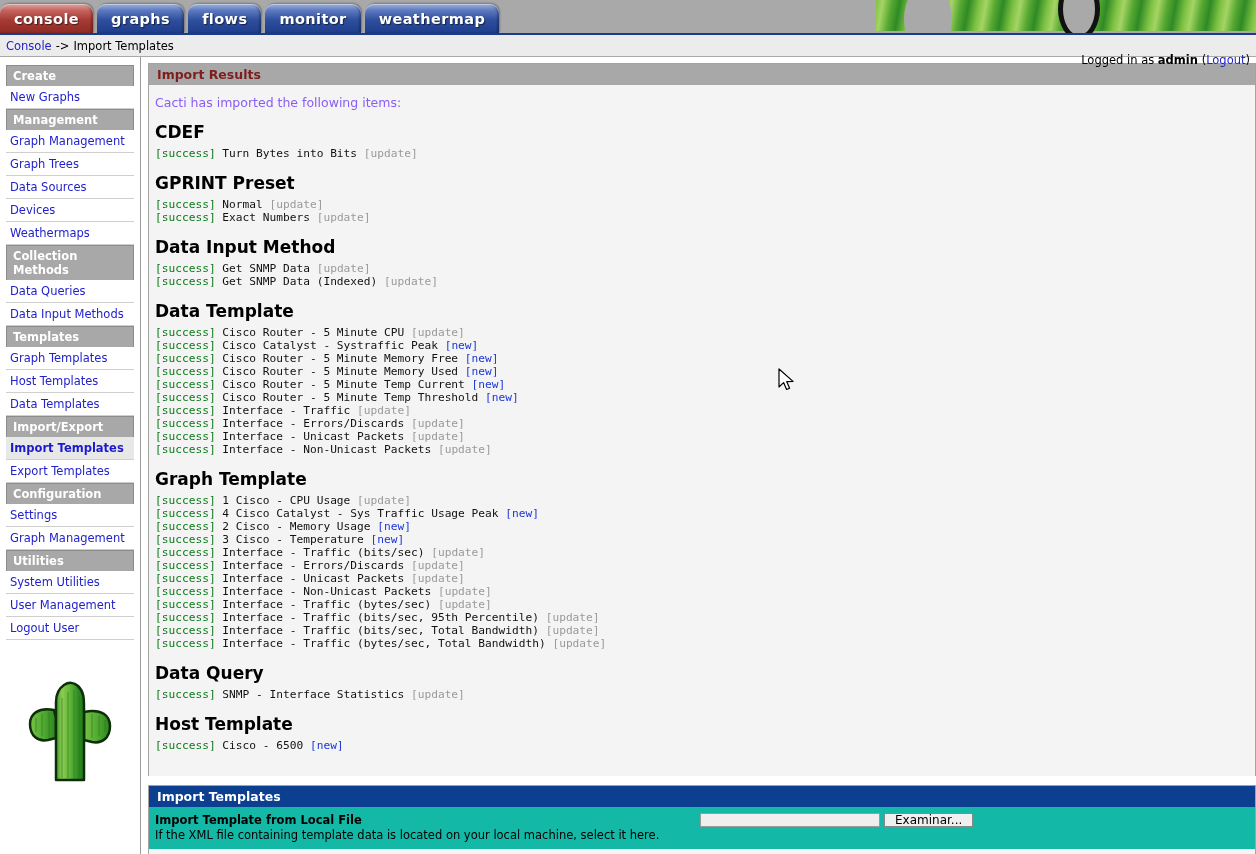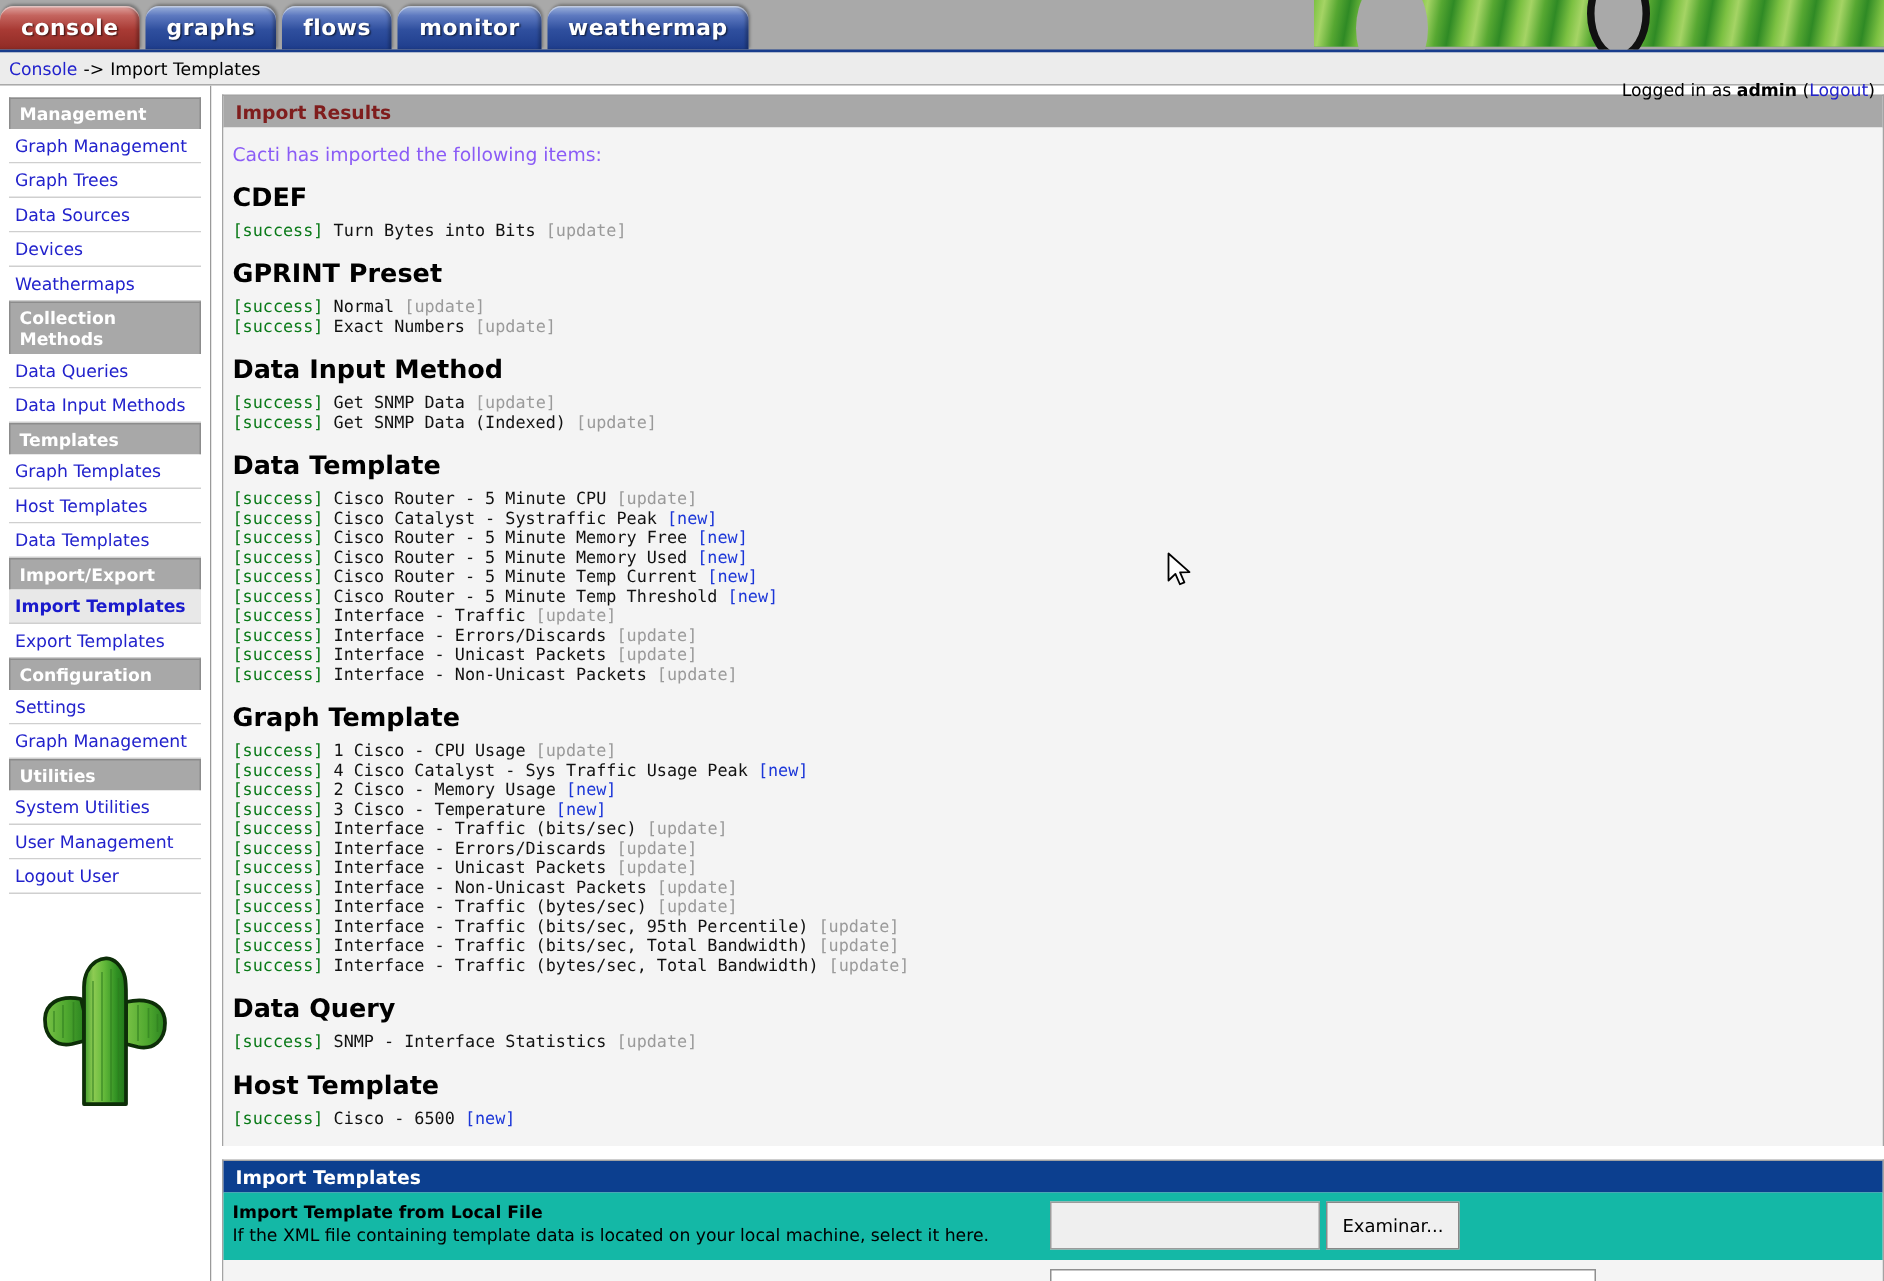--- a/index.html
+++ b/index.html
@@ -178,21 +178,21 @@
     color: #8b5cf6;
     margin: 2px 0 12px 0;
   }
   .sect-title {
     font-weight: bold;
     font-size: 17px;
     color: #000;
     margin: 0 0 5px 0;
   }
   .sect { margin-bottom: 13px; }
-  .sect:last-child { margin-bottom: 2px; }
+  .sect:last-child { margin-bottom: 14px; }
   .rows { font-family: "DejaVu Sans Mono", "Liberation Mono", monospace; font-size: 11.2px; line-height: 13px; }
   .row { white-space: pre; }
   .tag-success { color: #0a7a18; }
   .tag-update  { color: #9a9a9a; }
   .tag-new     { color: #1b36d8; }
   .item-name   { color: #111111; }
 
   
   .form-panel { margin-top: 9px; }
   .form-row {
@@ -201,21 +201,21 @@
     background: #14b8a6;
     padding: 6px 8px 7px 6px;
     box-sizing: border-box;
   }
   .form-row.alt { background: #f4f4f4; min-height: 56px; }
   .form-label-col { flex: 0 0 545px; }
   .form-label { font-weight: bold; font-size: 11.5px; color: #000; display: block; }
   .form-desc  { font-size: 11.5px; color: #000; display: block; margin-top: 1px; }
   .file-field {
     display: flex; align-items: stretch;
-    height: 32px;
+    height: 14px;
     justify-content: center;
   }
   .file-text {
     width: 180px;
     background: #efefef;
     border: 1px solid #9b9b9b;
     box-sizing: border-box;
   }
   .file-btn {
     margin-left: 4px;
@@ -277,20 +277,24 @@
       <span>Logged in as</span>
       <b>admin</b>
       <span>(</span><a href="#">Logout</a><span>)</span>
     </div>
   </div>
 
   <div class="body-wrap">
 
     <div class="sidebar">
 
+      <div class="nav-block">
+        <div class="nav-head">Create</div>
+        <a class="nav-item" href="#">New Graphs</a>
+      </div>
 
       <div class="nav-block">
         <div class="nav-head">Management</div>
         <a class="nav-item" href="#">Graph Management</a>
         <a class="nav-item" href="#">Graph Trees</a>
         <a class="nav-item" href="#">Data Sources</a>
         <a class="nav-item" href="#">Devices</a>
         <a class="nav-item" href="#">Weathermaps</a>
       </div>
 

